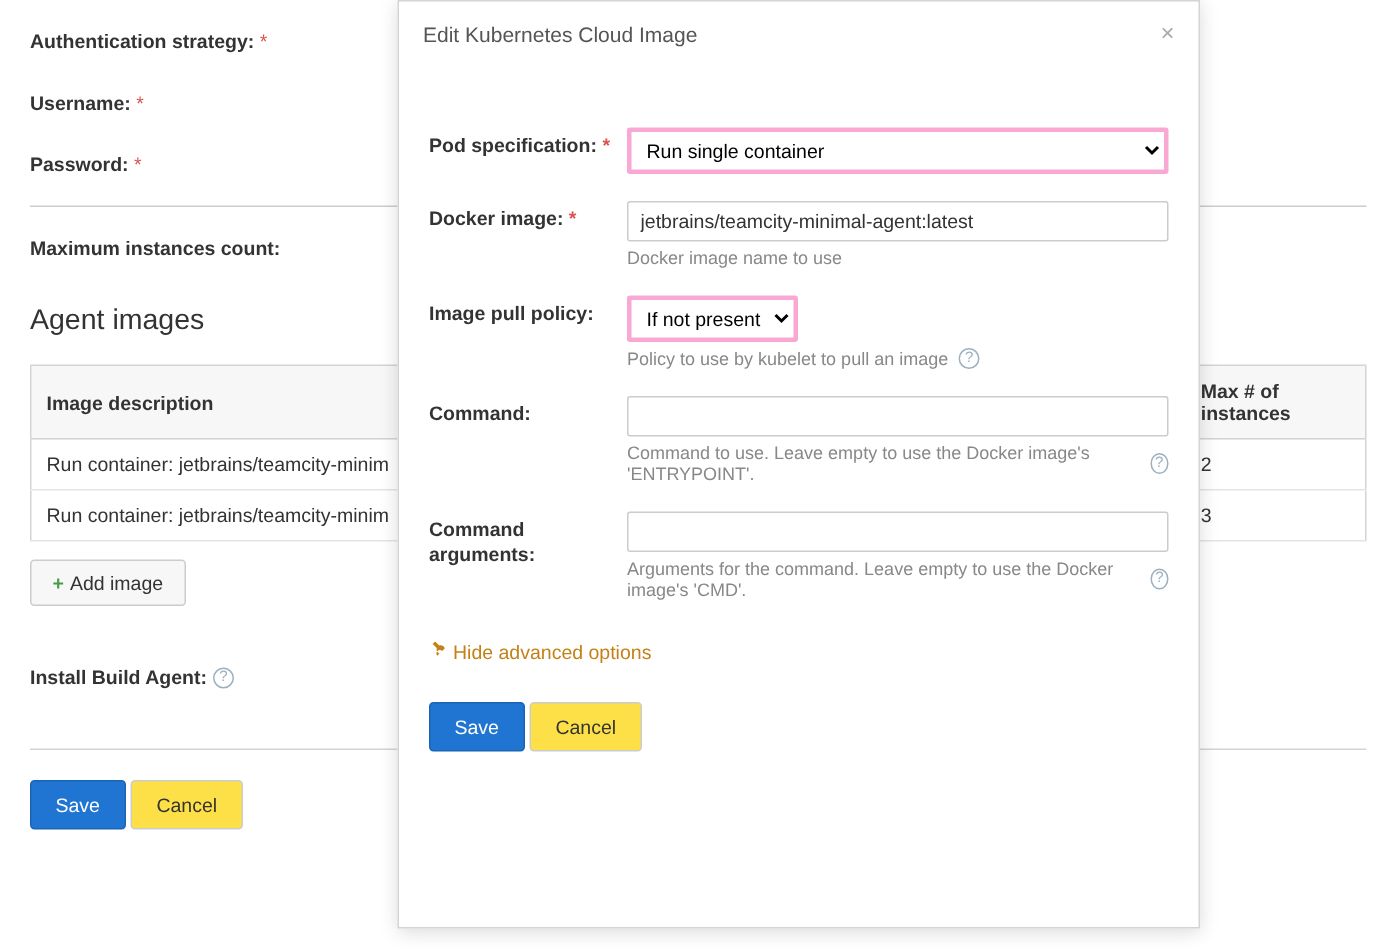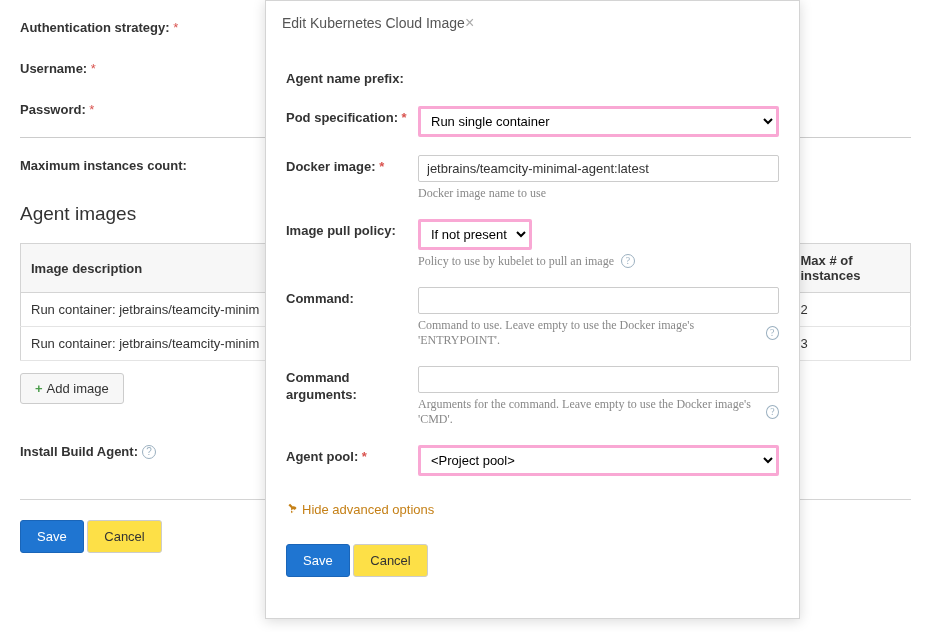--- a/index.html
+++ b/index.html
@@ -120,21 +120,21 @@
       top: 0;
       left: 265px;
       width: 535px;
       height: 619px;
       background: #fff;
       border: 1px solid #d4d4d4;
       box-shadow: 0 2px 12px rgba(0,0,0,0.15);
     }
     .modal-header {
       display: flex;
-      justify-content: flex-start;
+      justify-content: space-between;
       align-items: center;
       padding: 14px 16px 14px 16px;
     }
     .modal-title {
       font-size: 14px;
       font-weight: 400;
       color: #555;
     }
     .close-x {
       color: #aaa;
@@ -183,21 +183,20 @@
     .form-select.short {
       width: auto;
     }
     .hint {
       color: #888;
       font-size: 12px;
       margin-top: 4px;
       display: flex;
       align-items: center;
       gap: 3px;
-      font-family: Liberation Serif, serif;
     }
     .advanced-link {
       display: inline-flex;
       align-items: center;
       gap: 3px;
       color: #c58017;
       font-size: 13px;
       cursor: pointer;
       margin-top: 8px;
     }
@@ -271,21 +270,20 @@
 
 <div class="modal">
   <div class="modal-header">
     <span class="modal-title">Edit Kubernetes Cloud Image</span>
     <span class="close-x">×</span>
   </div>
 
   <div class="modal-body">
 
     <div class="form-row">
-      <div class="form-label-col">Agent name prefix:</div>
     </div>
 
     <div class="form-row">
       <div class="form-label-col">
         <span>Pod specification:</span>
         <span class="required"> *</span>
       </div>
       <div class="form-input-col">
         <select class="form-select">
           <option>Run single container</option>
@@ -333,31 +331,20 @@
       <div class="form-input-col">
         <input class="form-input" type="text" value="" style="">
         <div class="hint">
           <span>Arguments for the command. Leave empty to use the Docker image's 'CMD'.</span>
           <span class="help-icon">?</span>
         </div>
       </div>
     </div>
 
 
-    <div class="form-row">
-      <div class="form-label-col">
-        <span>Agent pool:</span>
-        <span class="required"> *</span>
-      </div>
-      <div class="form-input-col">
-        <select class="form-select">
-          <option>&lt;Project pool&gt;</option>
-        </select>
-      </div>
-    </div>
 
     <div class="advanced-link">
       <span class="wrench-icon">
         <svg width="13" height="13" viewBox="0 0 16 16" fill="currentColor">
             <path d="M13.7 9.1c-.5.5-1.2.8-1.9.8-1.5 0-2.8-1.2-2.8-2.8 0-.7.3-1.4.8-1.9L7.5 3C6.2 3.6 5.2 4.9 5.2 6.5c0 .4.1.8.2 1.1L2 11l2 2 3.4-3.4c.4.1.7.2 1.1.2 1.6 0 2.9-1 3.5-2.3l-2.3-2.3z" transform="rotate(90 8 8)"></path>
           </svg>
       </span>
       <span>Hide advanced options</span>
     </div>
 

